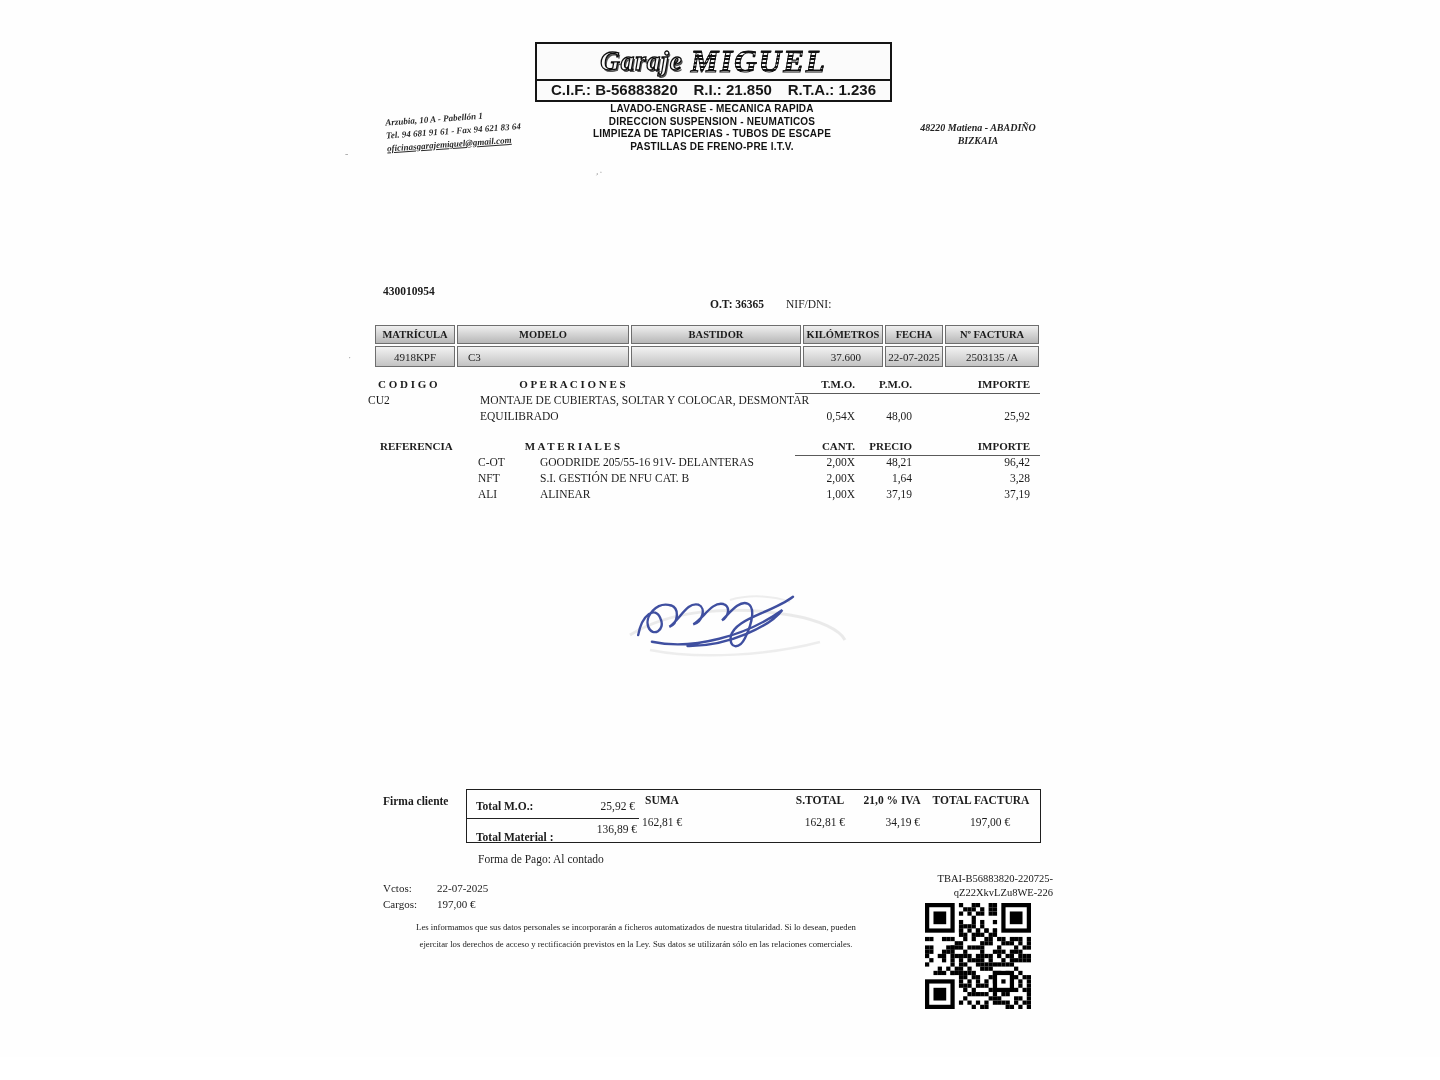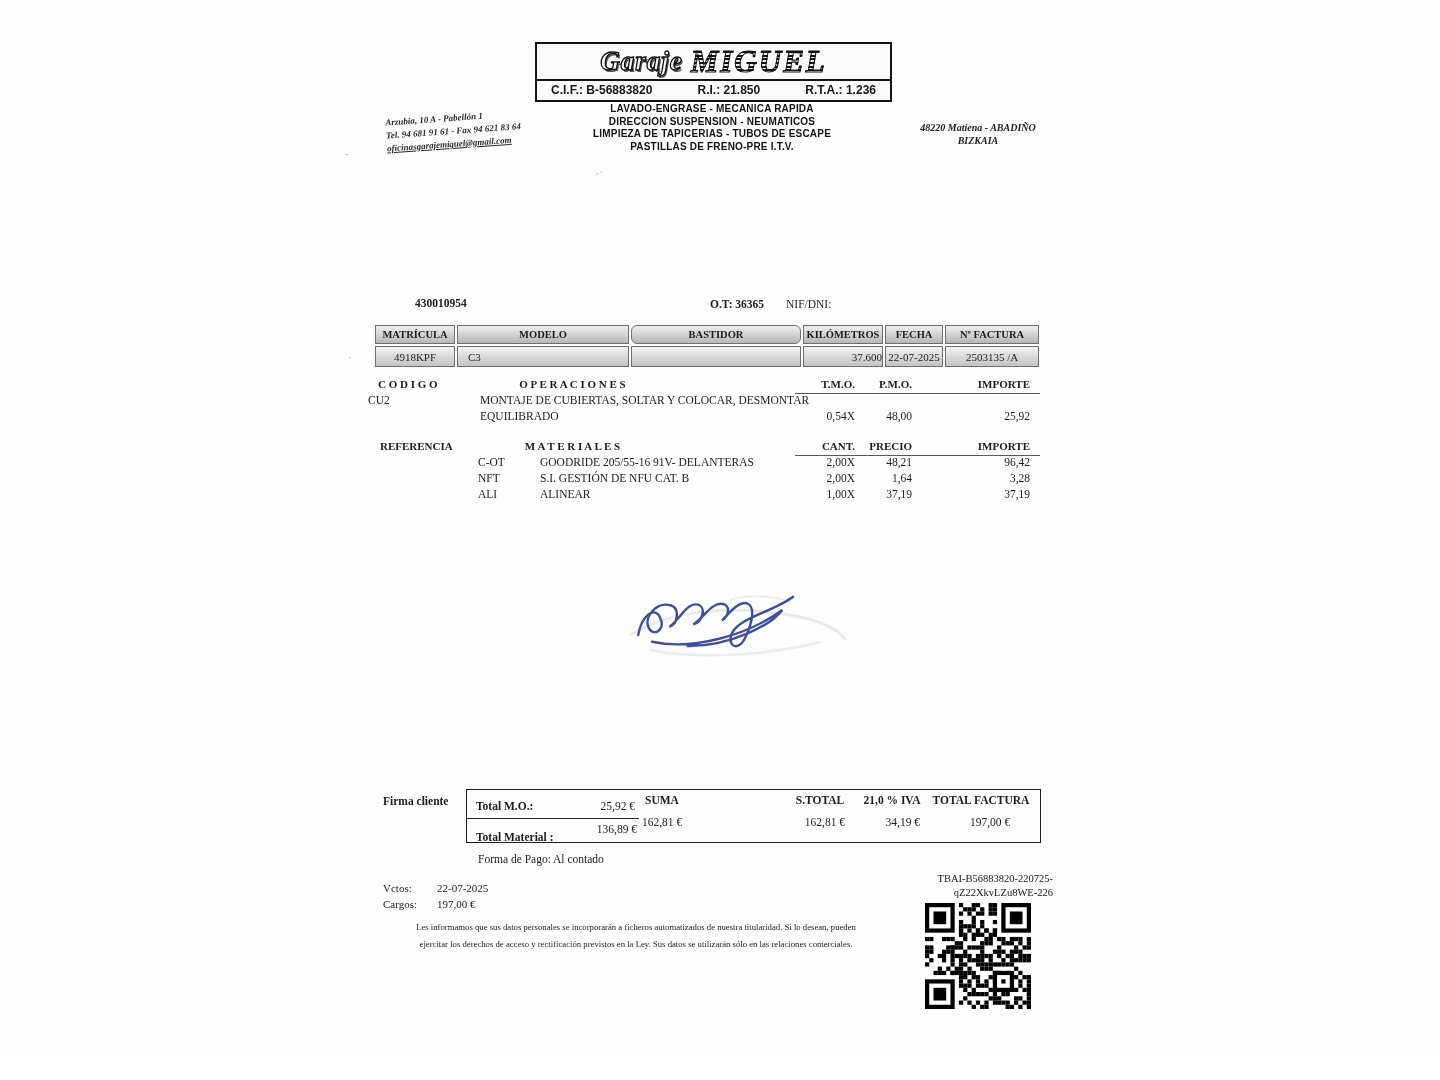--- a/index.html
+++ b/index.html
@@ -12,37 +12,37 @@
   .hdr{font-size:11px;font-weight:bold;}
   
   .logo-box{position:absolute;left:535px;top:42px;width:353px;height:56px;border:2px solid #151515;background:#fbfbfb;}
   .logo-row{height:35px;display:flex;align-items:center;justify-content:center;gap:8px;}
   .logo-script{font-family:"Liberation Serif",serif;font-style:italic;font-weight:bold;font-size:27px;
                color:#f7f7f7;-webkit-text-stroke:1.3px #0c0c0c;text-shadow:1.5px 1.5px 0 #555;letter-spacing:1px;}
   .logo-miguel{font-family:"Liberation Serif",serif;font-style:italic;font-weight:bold;font-size:31px;letter-spacing:2px;
                background:repeating-linear-gradient(180deg,#101010 0 2px,#f5f5f5 2px 3.6px);
                -webkit-background-clip:text;background-clip:text;color:transparent;-webkit-text-stroke:1px #101010;}
   .logo-info{border-top:2px solid #151515;height:17px;display:flex;align-items:center;justify-content:space-between;
-             padding:0 14px;font-family:"Liberation Sans",sans-serif;font-size:12px;font-weight:bold;color:#161616;}
+             padding:0 14px;font-family:"Liberation Sans",sans-serif;font-size:15px;font-weight:bold;color:#161616;}
   .addr-left{position:absolute;left:386px;top:111px;width:160px;font-style:italic;font-size:9px;line-height:13px;
              color:#2a2a2a;transform:rotate(-4deg);font-weight:bold;}
   .addr-left .email{text-decoration:underline;}
   .services{position:absolute;left:560px;top:103px;width:304px;text-align:center;
             font-family:"Liberation Sans",sans-serif;font-weight:bold;font-size:10px;line-height:12.5px;
             letter-spacing:.2px;color:#121212;}
   .addr-right{position:absolute;left:898px;top:121px;width:160px;text-align:center;font-style:italic;
               font-weight:bold;font-size:10px;line-height:13px;color:#222;}
   
   .veh-table{position:absolute;left:375px;top:325px;width:666px;}
   .veh-row{display:flex;gap:2px;align-items:center;}
   .veh-cell{border:1px solid #6e6e6e;box-sizing:border-box;display:flex;align-items:center;justify-content:center;
             font-size:10.5px;font-weight:bold;height:19px;background:linear-gradient(180deg,#efefef,#b7b7b7);}
   .veh-val{font-weight:normal;font-size:11px;height:21px;background:linear-gradient(180deg,#f2f2f2,#c3c3c3);}
   .veh-val.left{justify-content:flex-start;padding-left:10px;}
-  .veh-val.right{justify-content:flex-end;padding-right:0;}
+  .veh-val.right{justify-content:flex-end;padding-right:21px;}
   .rule{position:absolute;height:0;border-top:1px solid #5a5a5a;}
   
   .tot-box{position:absolute;left:466px;top:789px;width:575px;height:54px;border:1.5px solid #1f1f1f;box-sizing:border-box;}
   
   .legal{position:absolute;left:400px;top:919px;width:472px;text-align:center;color:#222;}
   .legal .l1{font-size:9.3px;line-height:18px;}
   .legal .l2{font-size:8.7px;line-height:17px;}
   
   .sig{position:absolute;left:615px;top:565px;width:200px;height:110px;transform:rotate(-6deg);}
   .stamp{position:absolute;left:610px;top:580px;width:250px;height:90px;opacity:.16;}
@@ -82,29 +82,29 @@
 
   <div class="addr-right">
     <div>48220 Matiena - ABADIÑO</div>
     <div>BIZKAIA</div>
   </div>
 
   <div class="speck" style="left:597px;top:166px;transform:rotate(20deg);">,·</div>
   <div class="speck" style="left:345px;top:148px;">-</div>
   <div class="speck" style="left:348px;top:352px;">·</div>
 
-  <div class="t b" style="left:383px;top:297px;margin-left:32px;">430010954</div>
+  <div class="t b" style="left:383px;top:285px;">430010954</div>
   <div class="t b" style="left:710px;top:298px;">O.T: 36365</div>
   <div class="t" style="left:786px;top:298px;">NIF/DNI:</div>
 
   <div class="veh-table">
     <div class="veh-row">
       <div class="veh-cell" style="width:80px;">MATRÍCULA</div>
       <div class="veh-cell" style="width:172px;">MODELO</div>
-      <div class="veh-cell" style="width:170px;border-radius:6px;">BASTIDOR</div>
+      <div class="veh-cell" style="width:170px;">BASTIDOR</div>
       <div class="veh-cell" style="width:80px;">KILÓMETROS</div>
       <div class="veh-cell" style="width:58px;">FECHA</div>
       <div class="veh-cell" style="width:94px;">Nº FACTURA</div>
     </div>
     <div class="veh-row" style="margin-top:2px;">
       <div class="veh-cell veh-val" style="width:80px;">4918KPF</div>
       <div class="veh-cell veh-val left" style="width:172px;">C3</div>
       <div class="veh-cell veh-val" style="width:170px;"></div>
       <div class="veh-cell veh-val right" style="width:80px;">37.600</div>
       <div class="veh-cell veh-val" style="width:58px;">22-07-2025</div>

